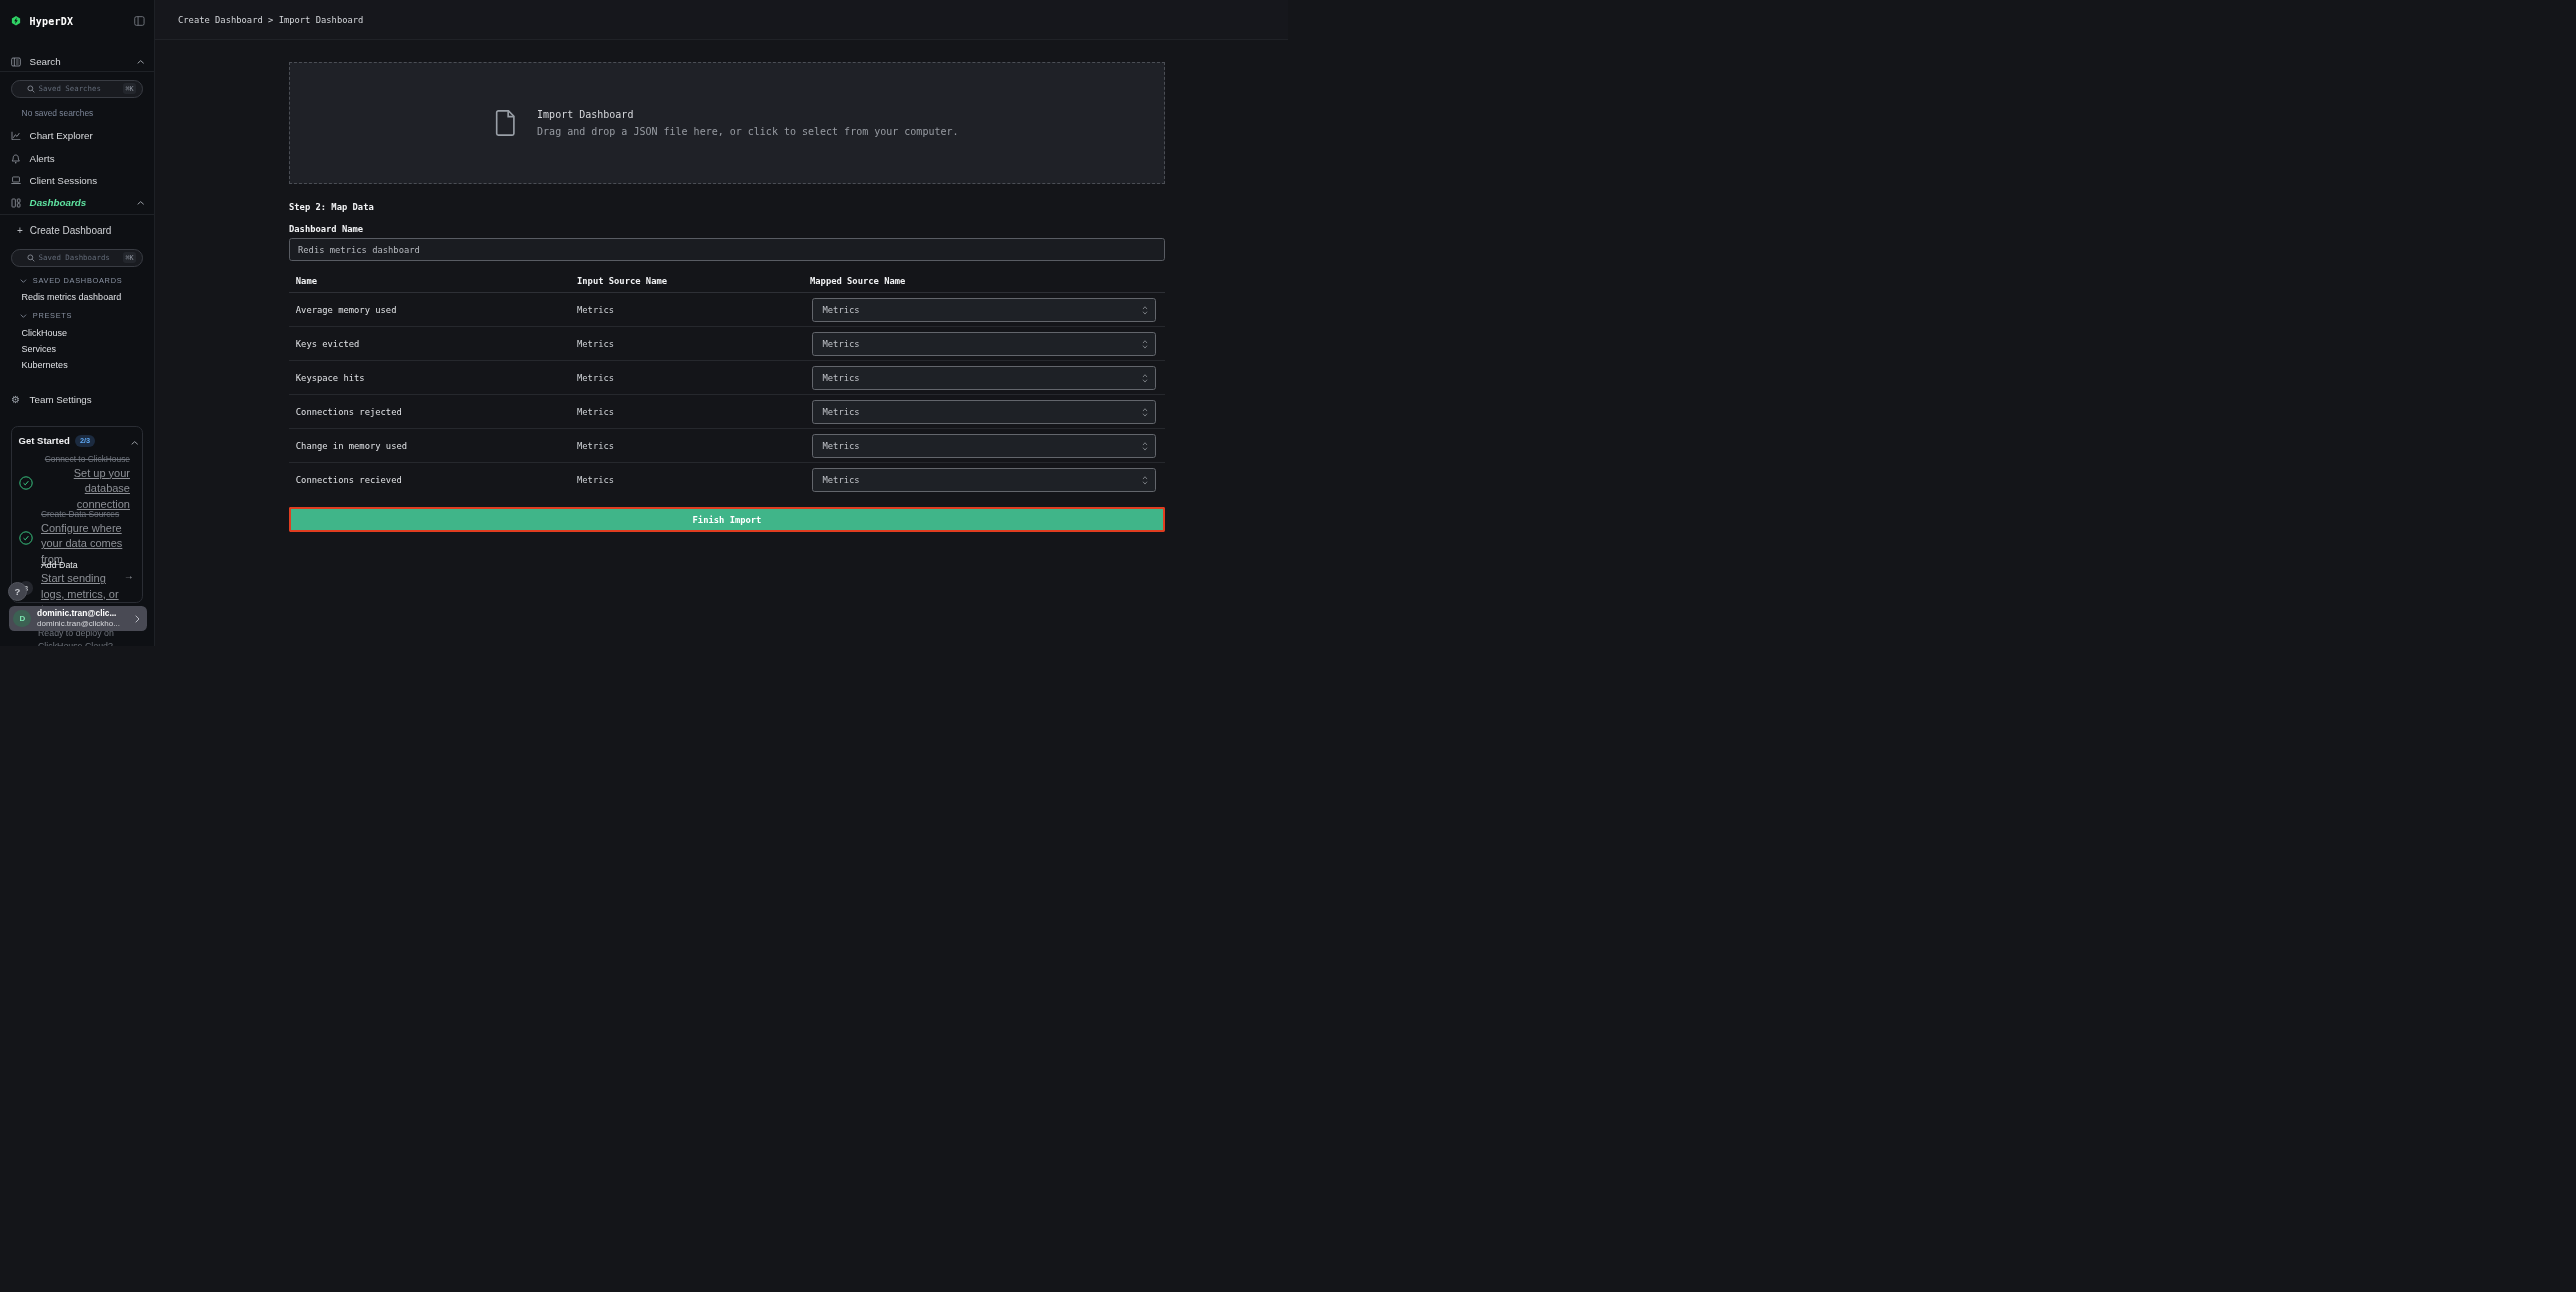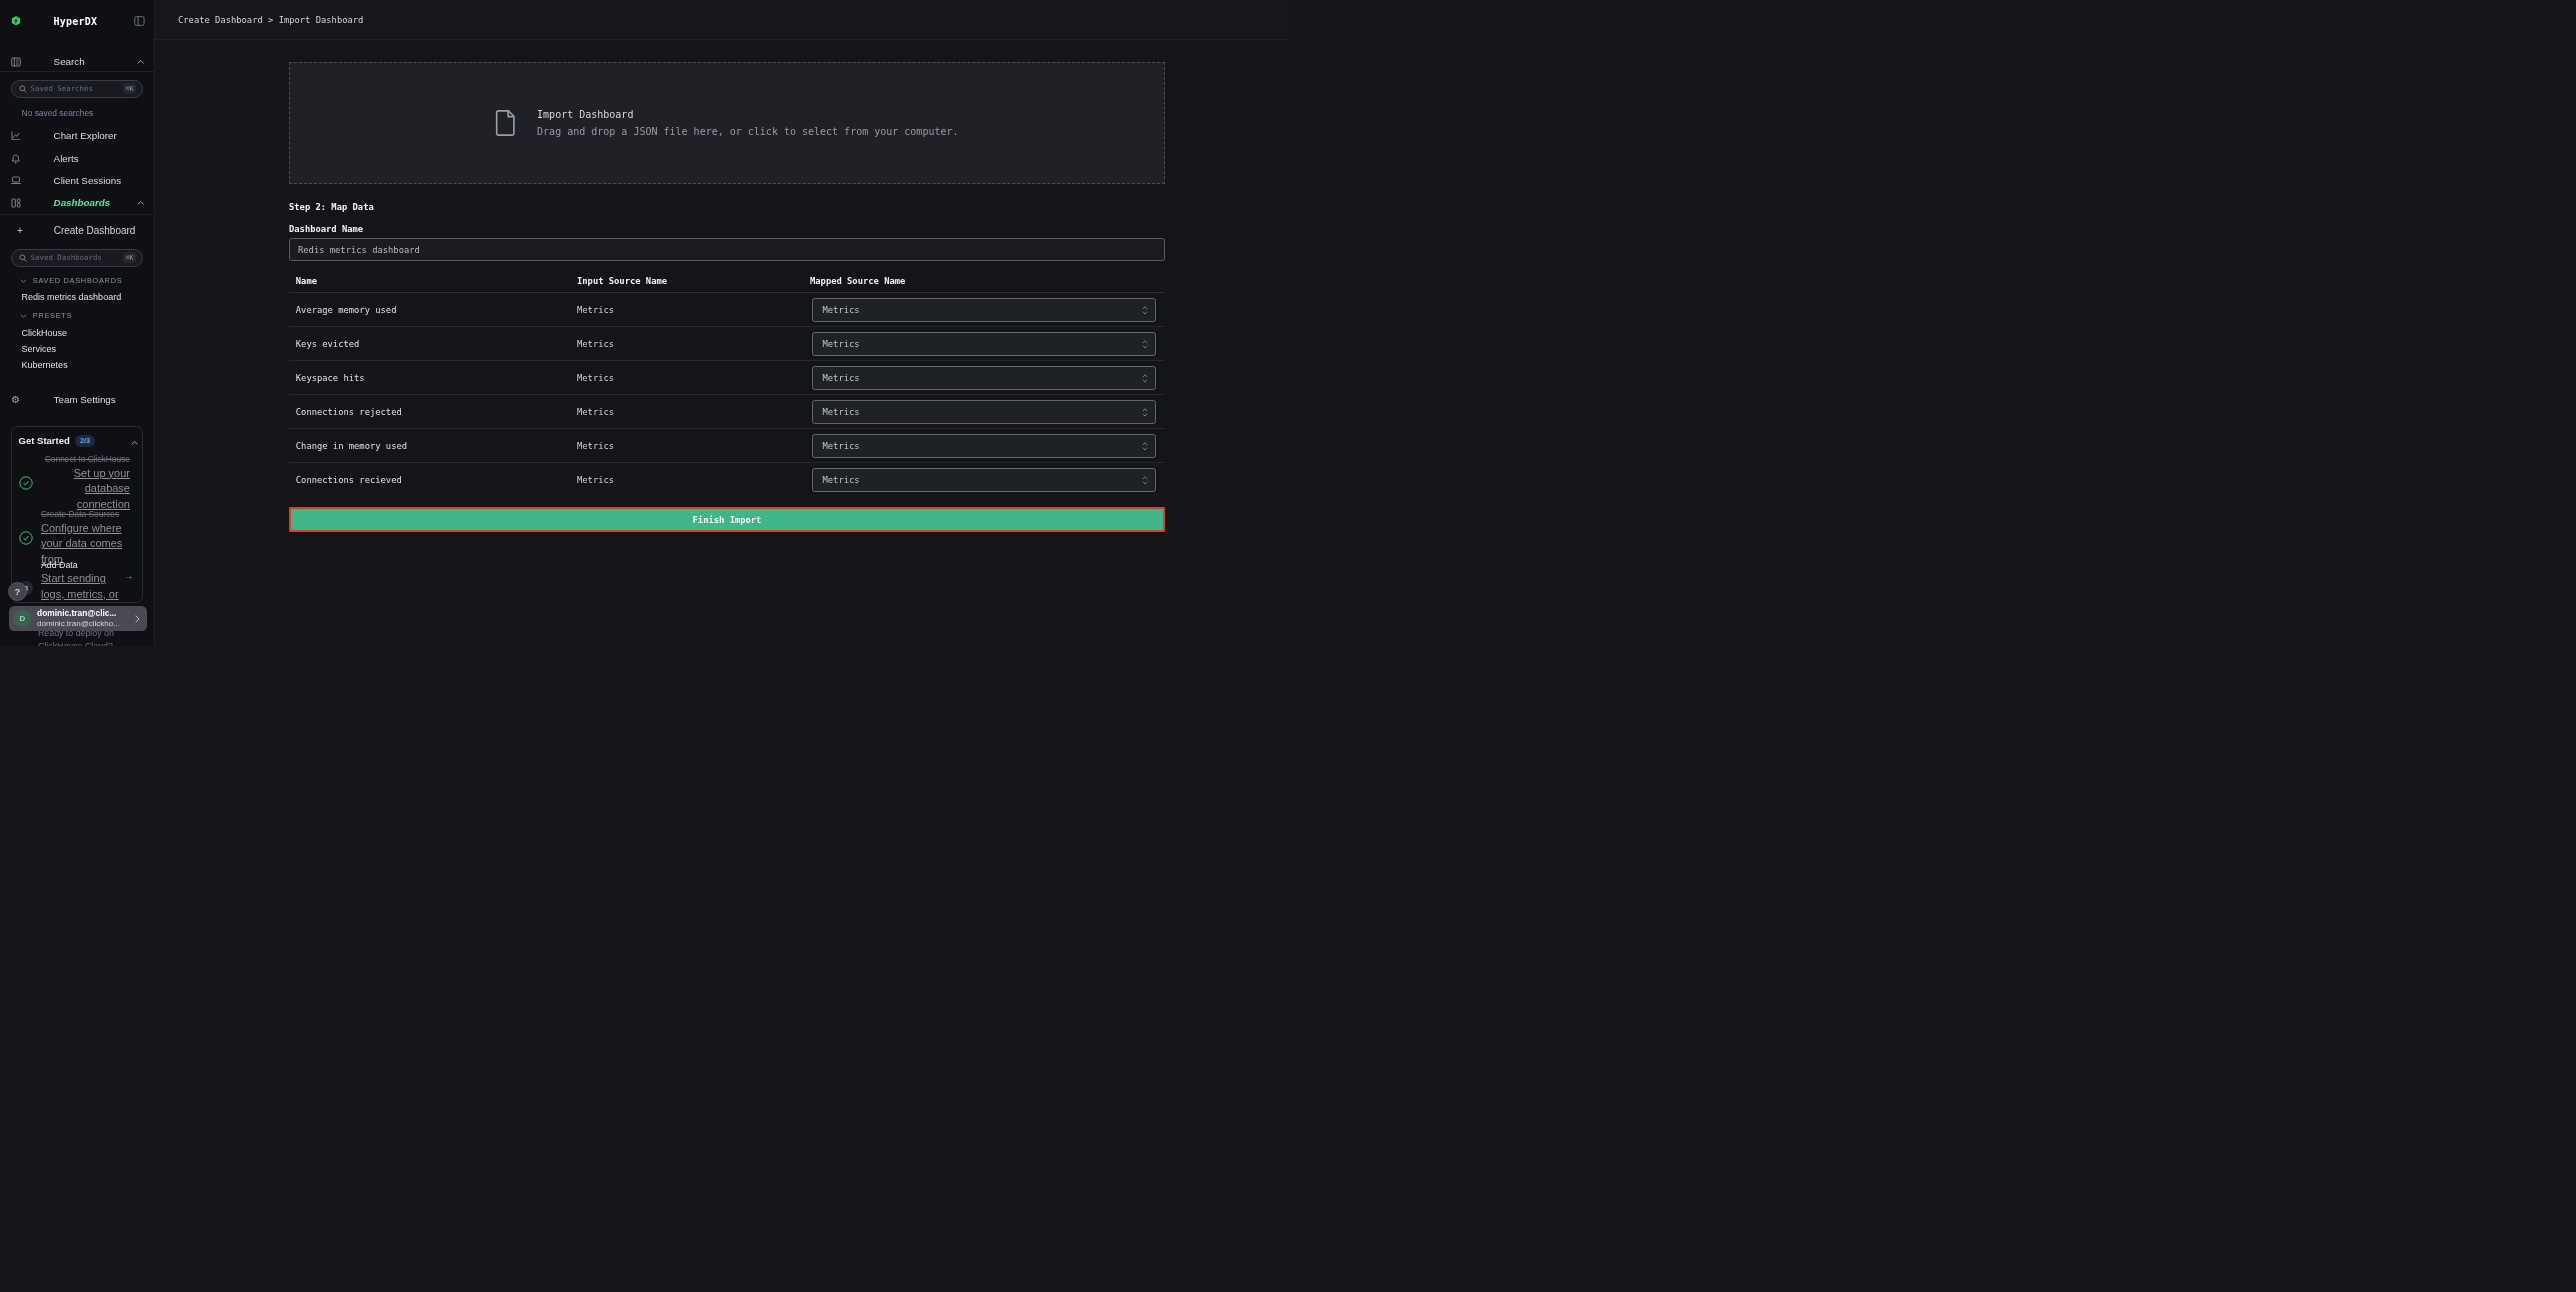--- a/index.html
+++ b/index.html
@@ -8,30 +8,30 @@
     background:#141519;
     font-family:"Liberation Sans", sans-serif;
     -webkit-font-smoothing:antialiased;
   }
   .mono{font-family:"DejaVu Sans Mono", monospace;}
   
   #sidebar{
     position:absolute;left:0;top:0;width:154px;height:646px;
     background:#0e1014;border-right:0.7px solid #1e2126;z-index:5;
   }
-  .srow{position:absolute;left:0;width:154px;display:flex;align-items:center;gap:24px;}
+  .srow{position:absolute;left:0;width:154px;display:flex;align-items:center;}
   .s-divider{position:absolute;left:0;width:154px;height:0.7px;background:#1f2227;}
   .logo-text{color:#fff;font-weight:bold;font-size:10px;letter-spacing:0.2px;}
   .nav-label{font-size:9.8px;color:#d8dadd;}
   .nav-label.active{color:#5fe3a1;font-weight:bold;}
   .icon-box{width:10px;height:10px;margin-left:10.8px;margin-right:8.8px;flex:0 0 auto;display:flex;align-items:center;justify-content:center;}
   .chev-right-slot{margin-left:auto;margin-right:9.5px;display:flex;align-items:center;}
   .pill-input{
     position:absolute;left:10.8px;width:132px;height:17.6px;border-radius:8.8px;
-    background:#191b20;border:0.7px solid #393c43;display:flex;align-items:center;box-sizing:border-box;
+    background:#191b20;border:0.7px solid #393c43;display:flex;align-items:center;box-sizing:border-box;padding-left:8px;
   }
   .pill-input svg{margin-left:6.8px;flex:0 0 auto;}
   .pill-input input{
     flex:1;min-width:0;background:transparent;border:none;outline:none;
     font-family:"DejaVu Sans Mono", monospace;font-size:7.4px;color:#aab0ba;
     padding:0 4px;
   }
   .pill-input input::placeholder{color:#626a77;}
   .kbd-badge{
     margin-right:5.4px;background:#23262c;border-radius:2.7px;color:#8f95a0;

